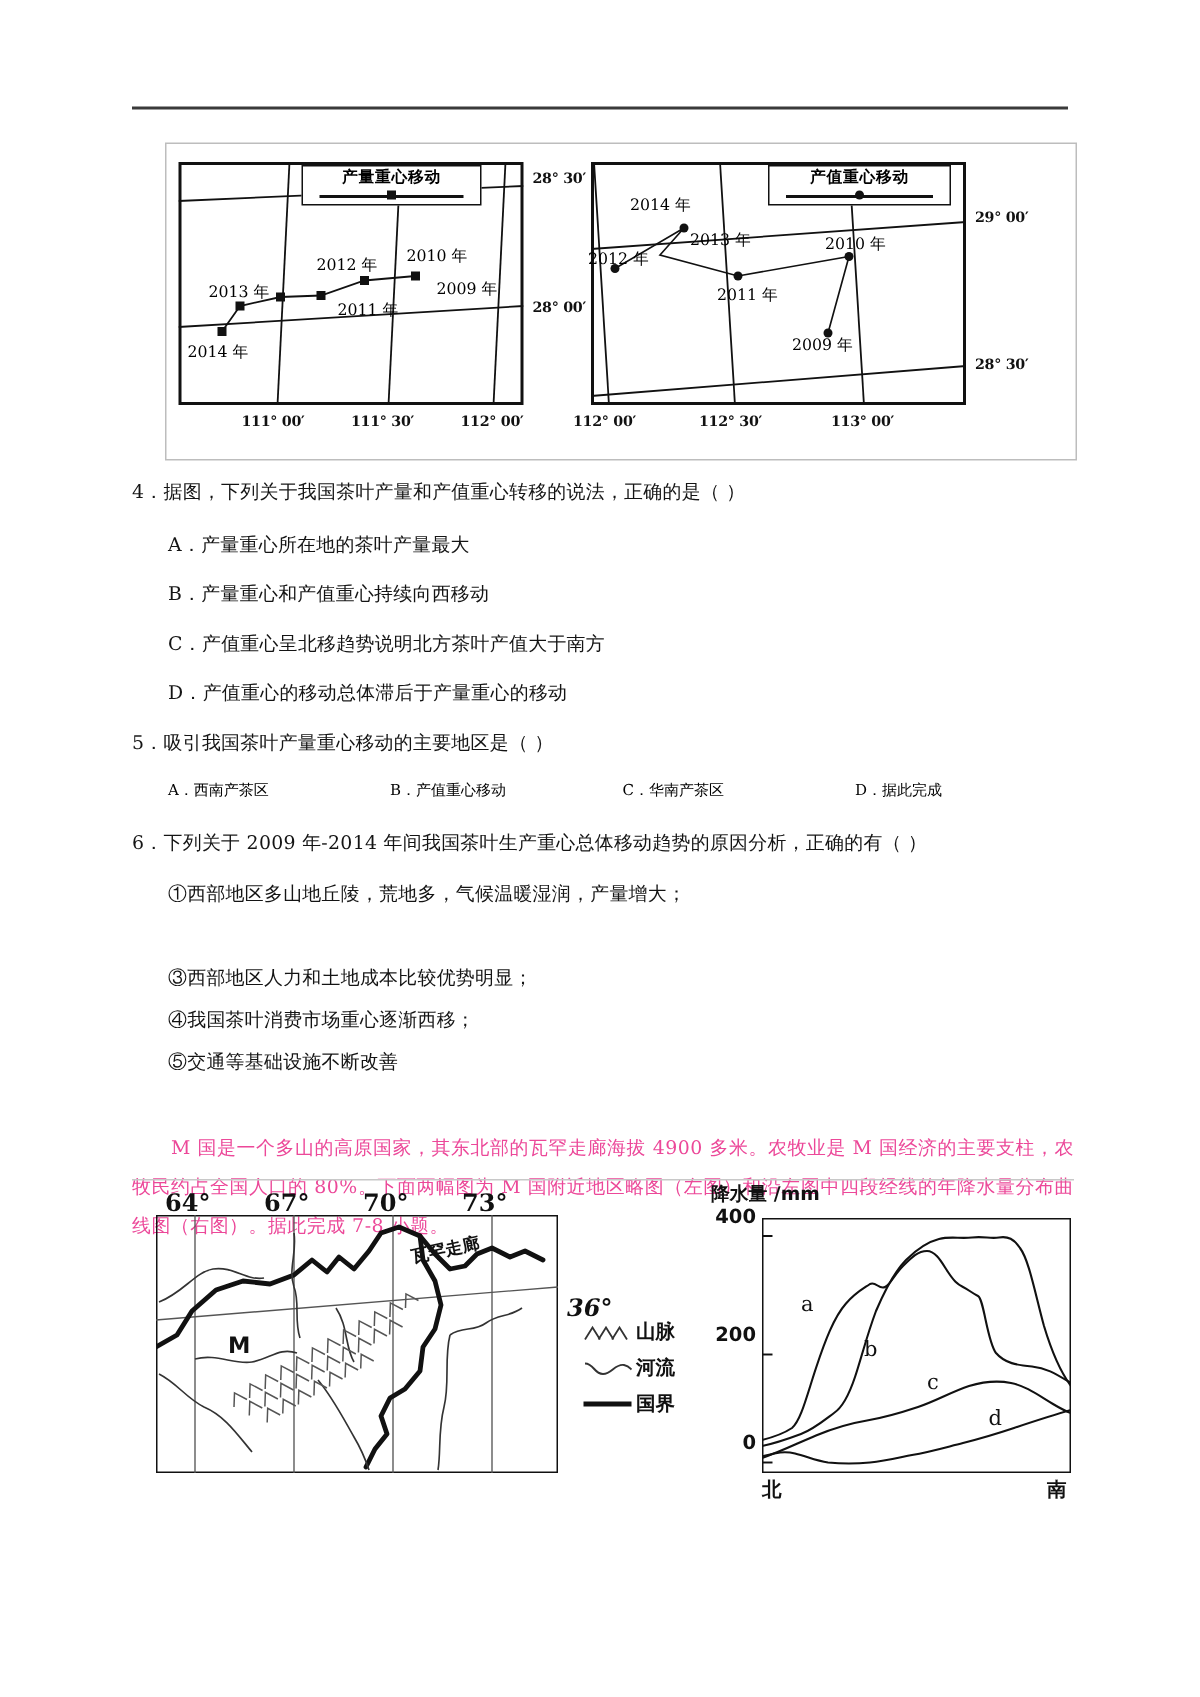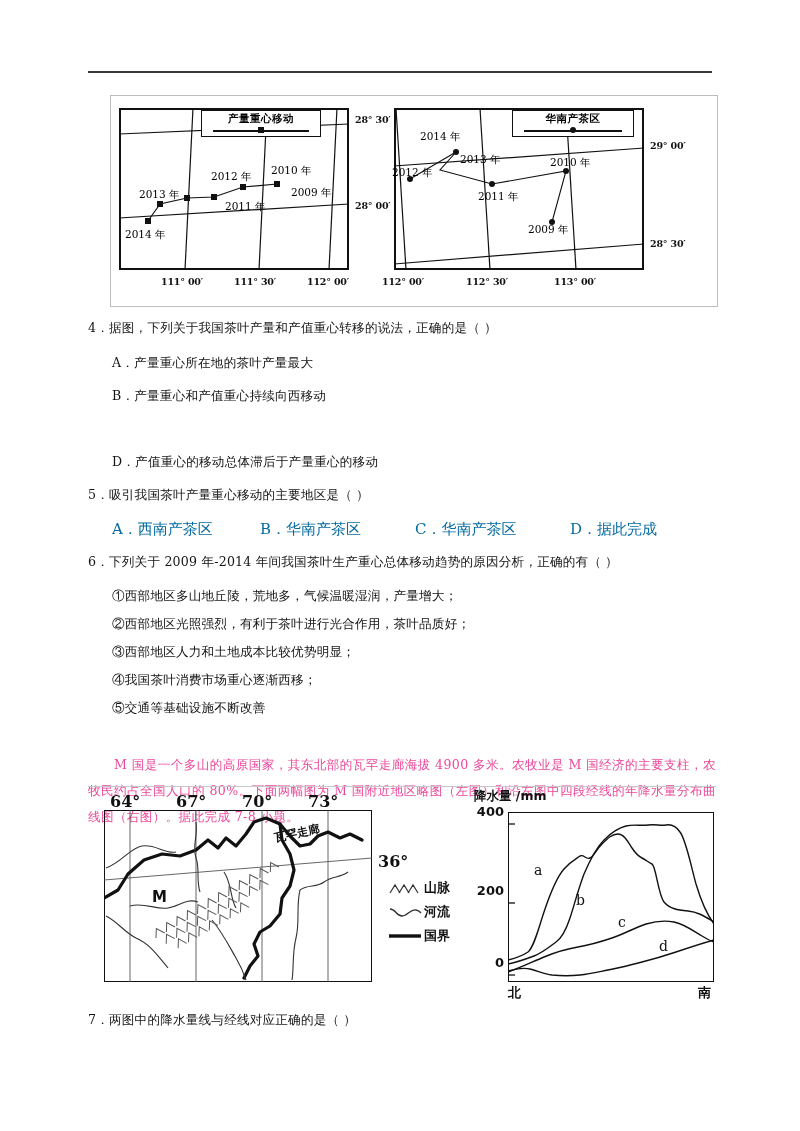--- a/index.html
+++ b/index.html
@@ -146,22 +146,22 @@
     text-align: justify;
     letter-spacing: 0.35px;
   }
 
   .opt-row {
     position: absolute;
     left: 112px;
     width: 610px;
     display: flex;
     font-family: "DejaVu Serif", "Liberation Serif", serif;
-    font-size: 15px;
-    color: #0369a1;
+    font-size: 10px;
+    color: #000000;
     white-space: nowrap;
   }
   .opt-row > span { display: inline-block; }
   .w-a { width: 148px; }
   .w-b { width: 155px; }
   .w-c { width: 155px; }
 
   
   .fig2-rule {
     position: absolute;
@@ -345,21 +345,21 @@
         <g fill="#111">
           <circle cx="158" cy="114" r="3"></circle>
           <circle cx="172" cy="63" r="3"></circle>
           <circle cx="98" cy="76" r="3"></circle>
           <circle cx="62" cy="44" r="3"></circle>
           <circle cx="16" cy="71" r="3"></circle>
         </g>
       </svg>
 
       <div class="map-legend" style="left:118px; top:2px; width:122px;">
-        <div class="leg-title">华南产茶区</div>
+        <div class="leg-title">产值重心移动</div>
         <div class="leg-sym">
           <div class="bar"></div>
             <div class="dt"></div>
         </div>
       </div>
 
       <div class="pt-label" style="left:26px; top:22px;">2014 年</div>
       <div class="pt-label" style="left:66px; top:45px;">2013 年</div>
       <div class="pt-label" style="left:-2px; top:58px;">2012 年</div>
       <div class="pt-label" style="left:84px; top:82px;">2011 年</div>
@@ -371,33 +371,33 @@
 
       <div class="axis-label" style="left:-12px; top:168px;">112° 00′</div>
       <div class="axis-label" style="left:72px; top:168px;">112° 30′</div>
       <div class="axis-label" style="left:160px; top:168px;">113° 00′</div>
     </div>
   </div>
 
   <div class="qtext stem" style="top:320px;">4．据图，下列关于我国茶叶产量和产值重心转移的说法，正确的是（     ）</div>
   <div class="qtext opt" style="top:355px;">A．产量重心所在地的茶叶产量最大</div>
   <div class="qtext opt" style="top:388px;">B．产量重心和产值重心持续向西移动</div>
+  <div class="qtext opt" style="top:421px;">C．产值重心呈北移趋势说明北方茶叶产值大于南方</div>
   <div class="qtext opt" style="top:454px;">D．产值重心的移动总体滞后于产量重心的移动</div>
 
   <div class="qtext stem" style="top:487px;">5．吸引我国茶叶产量重心移动的主要地区是（     ）</div>
   <div class="opt-row" style="top:520px;">
     <span class="w-a">A．西南产茶区</span>
-    <span class="w-b">B．华南产茶区</span>
+    <span class="w-b">B．产值重心移动</span>
     <span class="w-c">C．华南产茶区</span>
     <span>D．据此完成</span>
   </div>
 
   <div class="qtext stem" style="top:554px;">6．下列关于 2009 年-2014 年间我国茶叶生产重心总体移动趋势的原因分析，正确的有（     ）</div>
   <div class="qtext circ" style="top:588px;">①西部地区多山地丘陵，荒地多，气候温暖湿润，产量增大；</div>
-  <div class="qtext circ" style="top:616px;">②西部地区光照强烈，有利于茶叶进行光合作用，茶叶品质好；</div>
   <div class="qtext circ" style="top:644px;">③西部地区人力和土地成本比较优势明显；</div>
   <div class="qtext circ" style="top:672px;">④我国茶叶消费市场重心逐渐西移；</div>
   <div class="qtext circ" style="top:700px;">⑤交通等基础设施不断改善</div>
 
   <div class="para" style="top:752px;">M 国是一个多山的高原国家，其东北部的瓦罕走廊海拔 4900 多米。农牧业是 M 国经济的主要支柱，农牧民约占全国人口的 80%。下面两幅图为 M 国附近地区略图（左图）和沿左图中四段经线的年降水量分布曲线图（右图）。据此完成 7-8 小题。</div>
 
   <div class="fig2-rule"></div>
   <div class="fig2">
 
     <div class="map2-frame"></div>
@@ -448,21 +448,21 @@
 
     <div class="mlabel" style="left:64px; top:98px;">M</div>
     <div class="corridor-label" style="left:186px; top:36px;">瓦罕走廊</div>
 
     <div class="map2-lonlabels">
       <span style="left:22px; top:2px;">64°</span>
       <span style="left:88px; top:2px;">67°</span>
       <span style="left:154px; top:2px;">70°</span>
       <span style="left:220px; top:2px;">73°</span>
     </div>
-    <div class="map2-latlabel" style="left:290px; top:62px;">36°</div>
+    <div class="map2-latlabel" style="left:290px; top:72px;font-style:italic;">36°</div>
 
     <div class="legend2">
       <div class="lg-row">
         <span class="lg-sym">
           <svg width="34" height="18" viewBox="0 0 34 18">
             <path d="M2,14 l5,-8 l5,8 M11,14 l5,-8 l5,8 M20,14 l5,-8 l5,8" fill="none" stroke="#333" stroke-width="1.2"></path>
           </svg>
         </span>
         <span class="lg-txt">山脉</span>
       </div>
@@ -525,15 +525,14 @@
       <div class="xtick" style="left:42px; top:194px;">北</div>
       <div class="xtick" style="left:232px; top:194px;">南</div>
 
       <div class="curve-label" style="left:68px; top:72px;">a</div>
       <div class="curve-label" style="left:110px; top:102px;">b</div>
       <div class="curve-label" style="left:152px; top:124px;">c</div>
       <div class="curve-label" style="left:193px; top:148px;">d</div>
     </div>
   </div>
 
-  <div class="qtext stem" style="top:1012px;">7．两图中的降水量线与经线对应正确的是（     ）</div>
 
 </div>
 
 </body></html>

